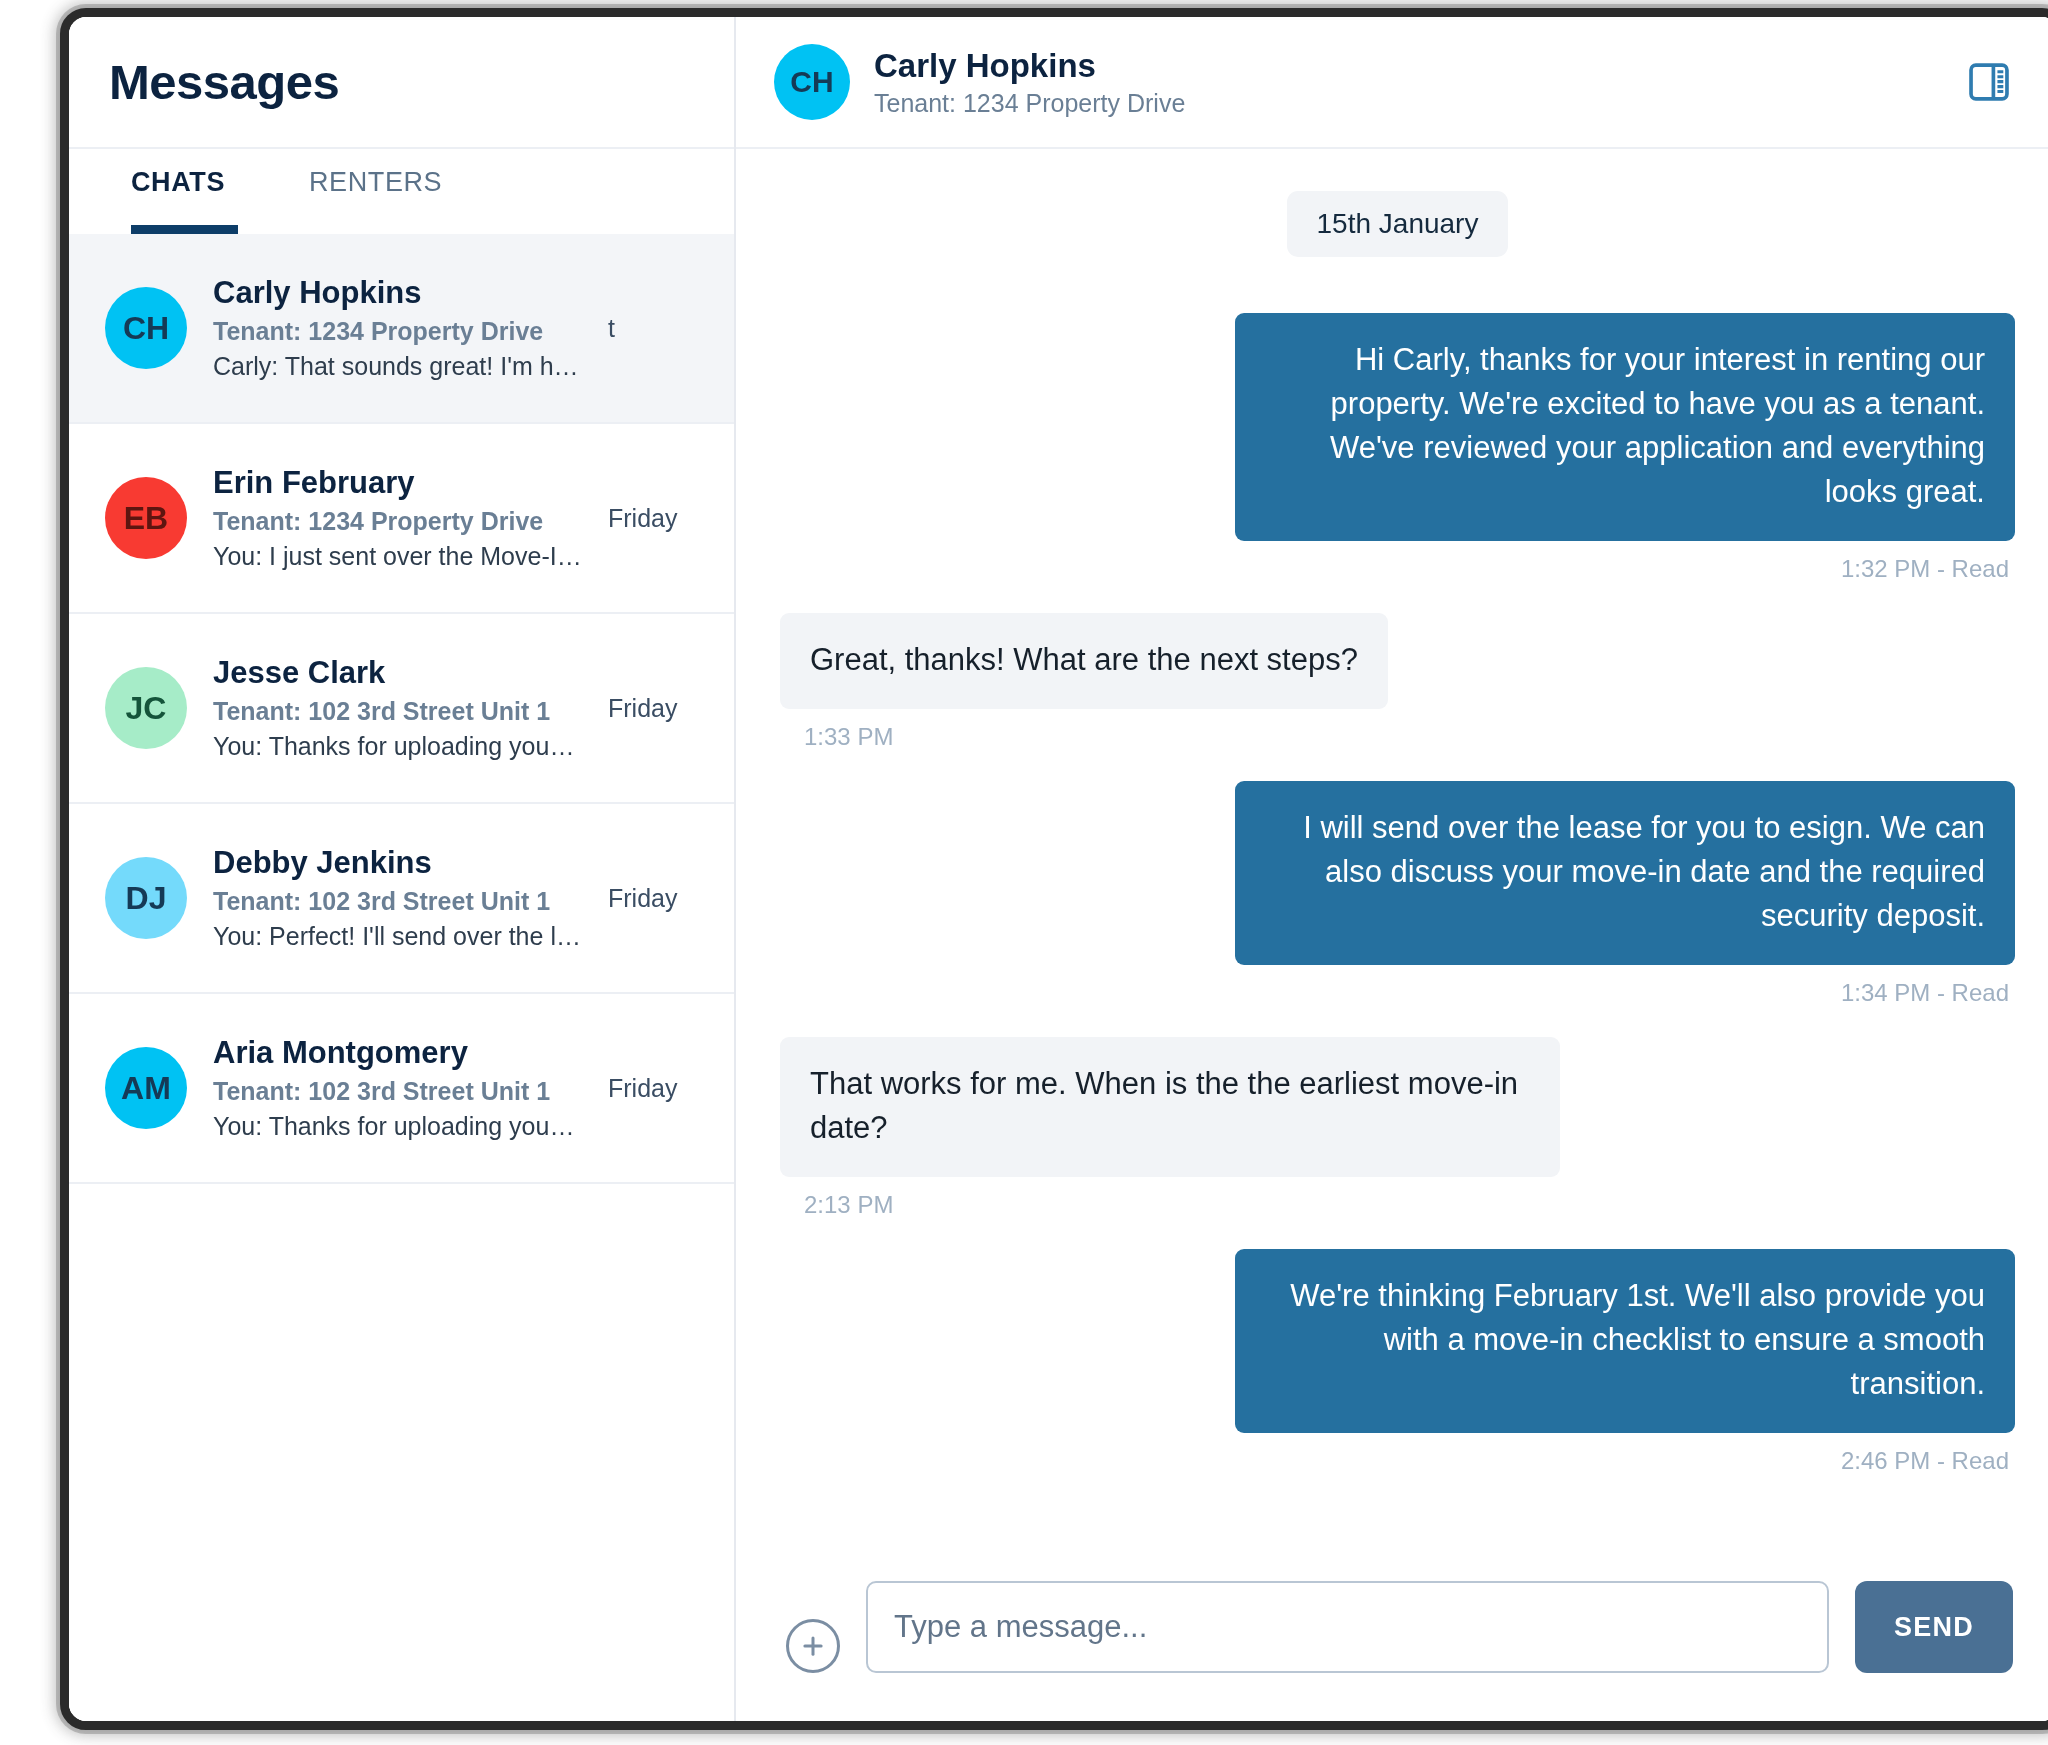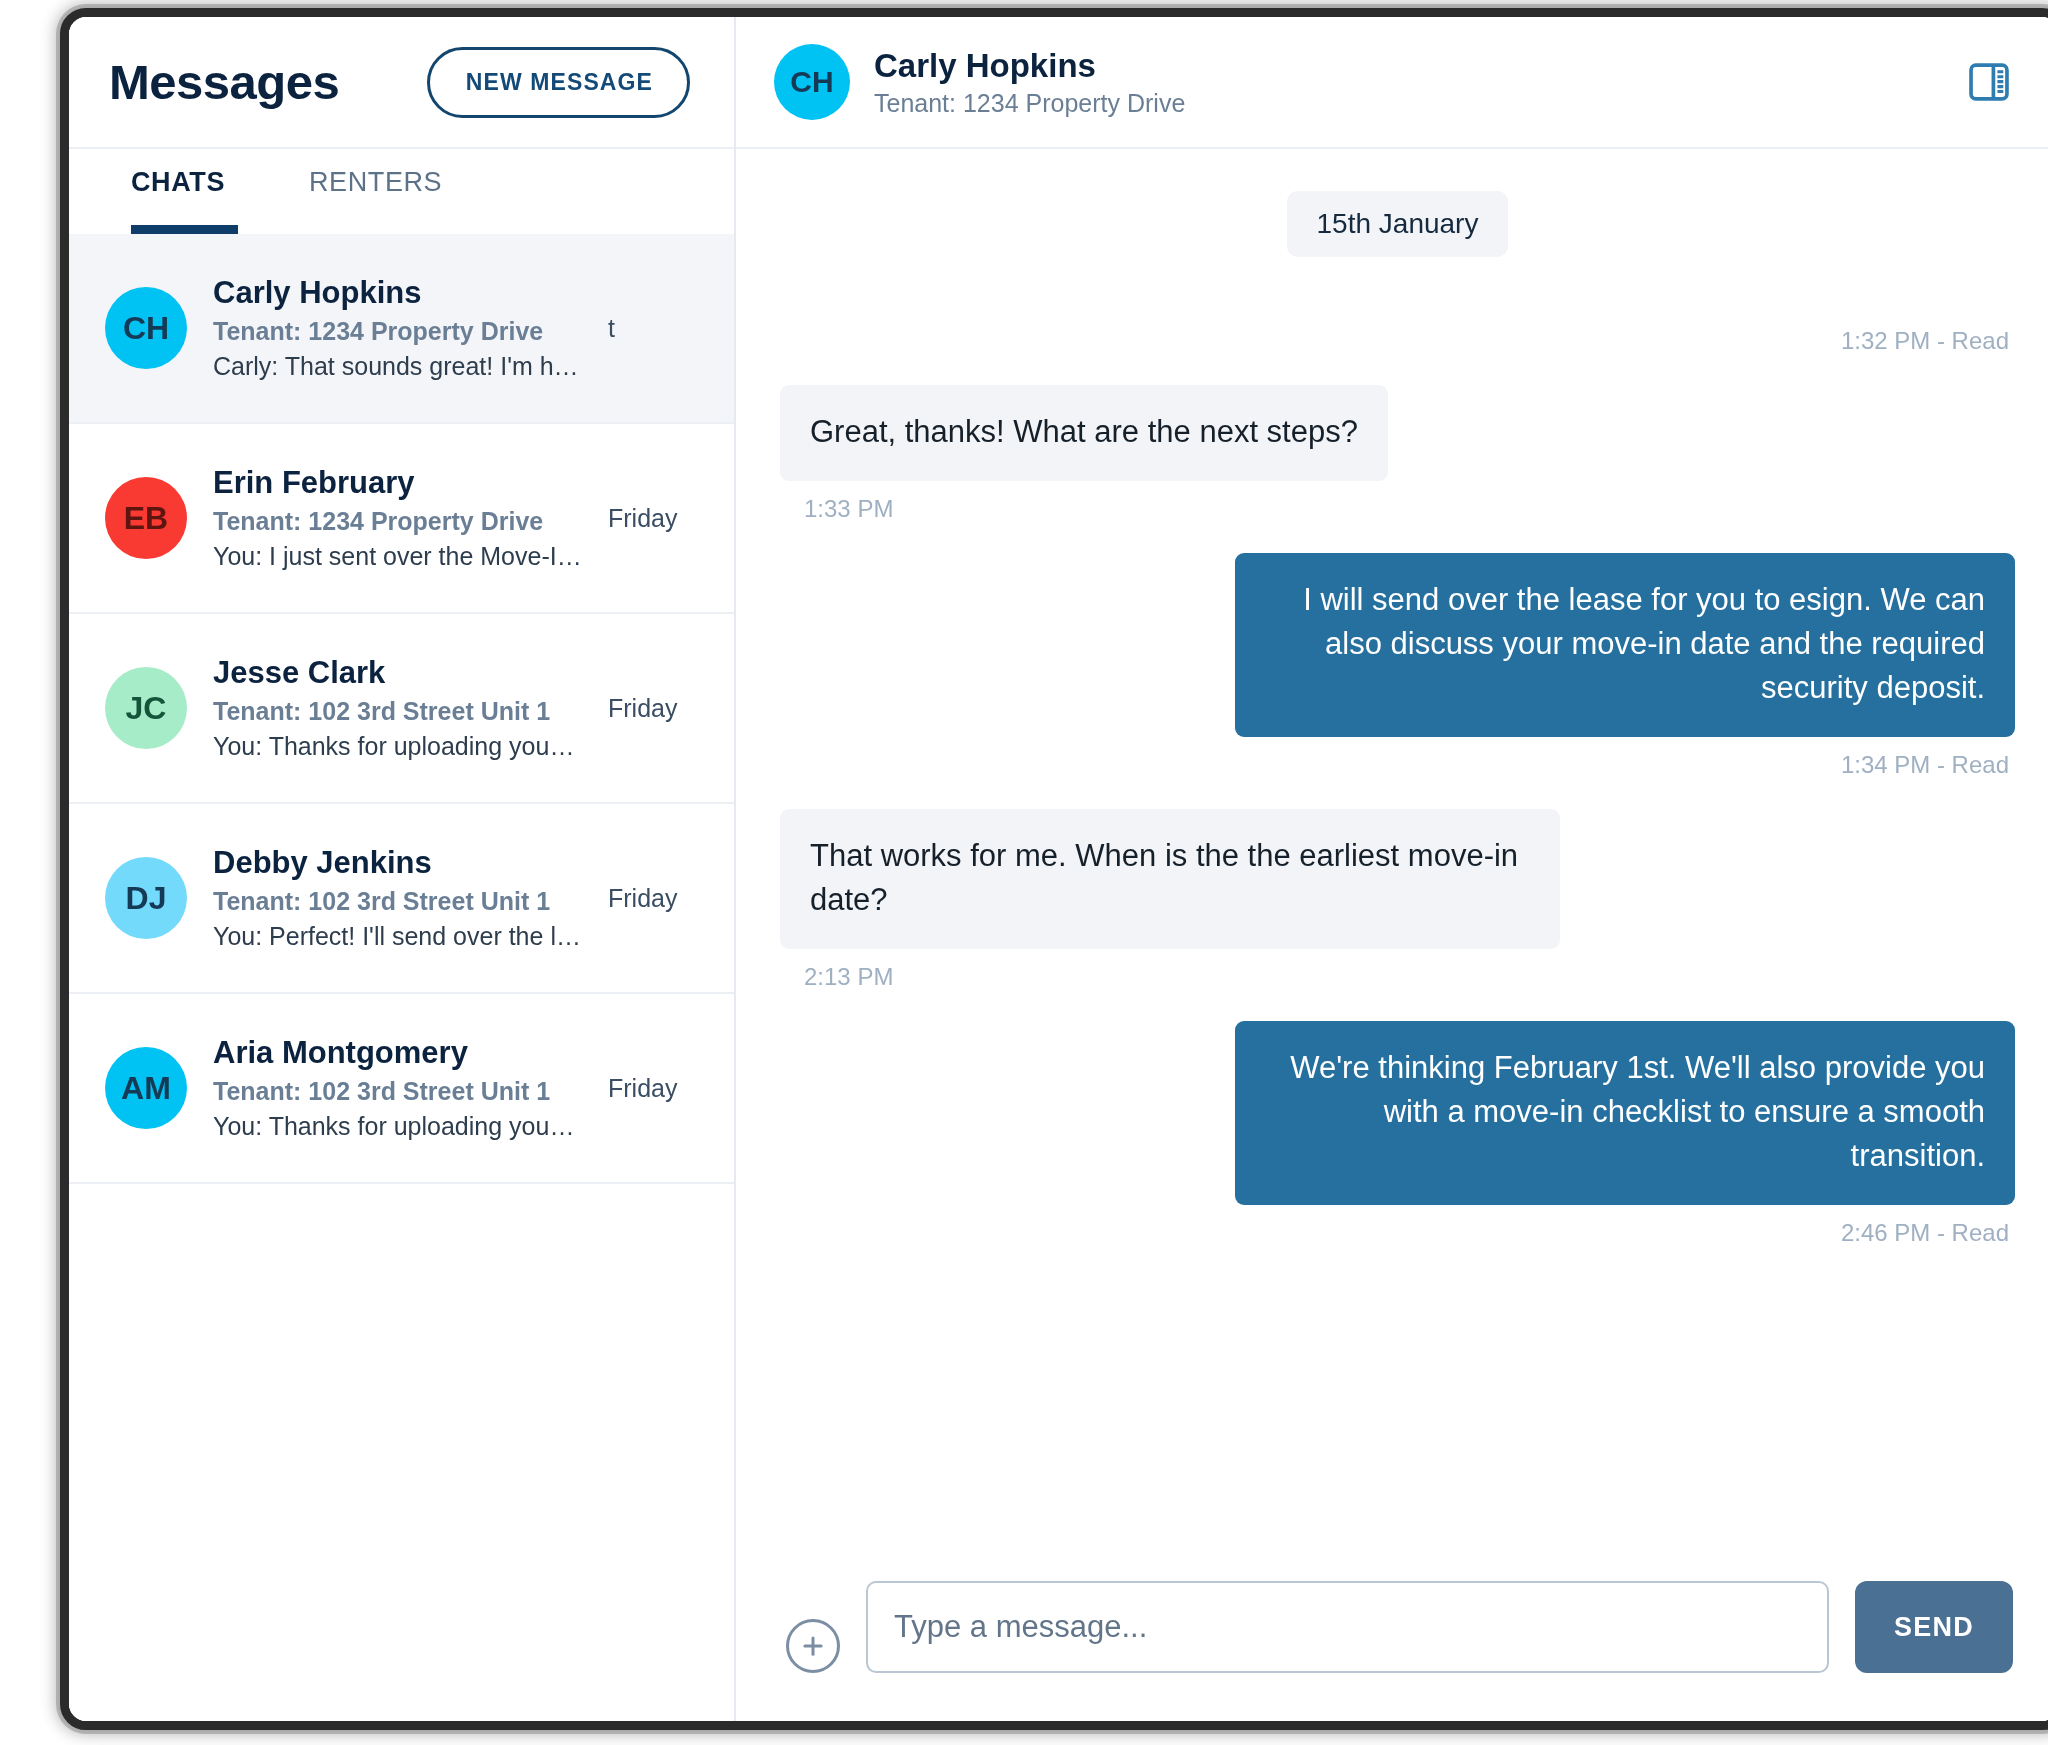--- a/index.html
+++ b/index.html
@@ -294,21 +294,20 @@
 
 <div id="frame-outer">
   <div id="frame-border"></div>
 
   <div id="app">
 
     <div id="left-panel">
 
       <div id="left-header">
         <div id="page-title">Messages</div>
-        <button id="new-message-button">NEW MESSAGE</button>
       </div>
 
       <div id="tabs">
         <div class="tab active">CHATS</div>
         <div class="tab inactive">RENTERS</div>
         <div id="tab-underline"></div>
       </div>
 
       <div id="chat-list">
           <div class="chat-row selected">
@@ -379,20 +378,21 @@
           </svg>
         </div>
       </div>
 
       <div id="thread">
         <div id="date-divider">
           <div id="date-chip">15th January</div>
         </div>
         <div id="messages-container">
             <div class="msg-block out">
+              <div class="bubble out">Hi Carly, thanks for your interest in renting our property. We're excited to have you as a tenant. We've reviewed your application and everything looks great.</div>
               <div class="msg-meta">1:32 PM - Read</div>
             </div>
             <div class="msg-block in">
               <div class="bubble in">Great, thanks! What are the next steps?</div>
               <div class="msg-meta">1:33 PM</div>
             </div>
             <div class="msg-block out">
               <div class="bubble out">I will send over the lease for you to esign. We can also discuss your move-in date and the required security deposit.</div>
               <div class="msg-meta">1:34 PM - Read</div>
             </div>

